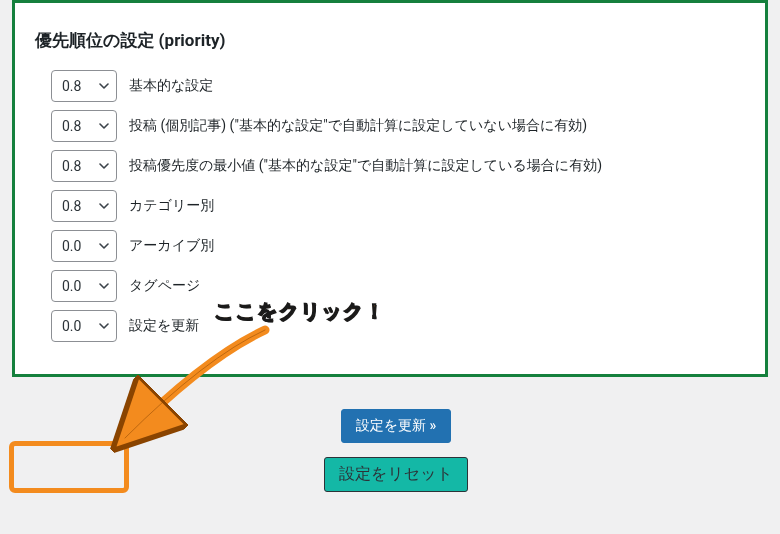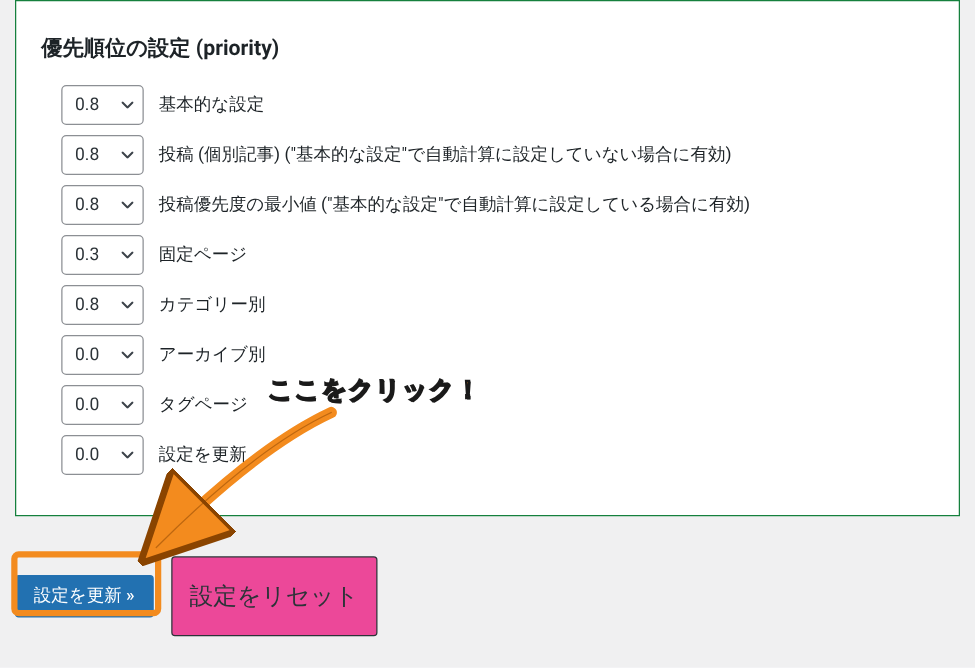--- a/index.html
+++ b/index.html
@@ -7,21 +7,21 @@
     padding: 0;
     width: 780px;
     height: 534px;
     background: #f0f0f1;
     font-family: -apple-system, BlinkMacSystemFont, "Segoe UI", Roboto, "Hiragino Kaku Gothic ProN", "Hiragino Sans", "Yu Gothic", Meiryo, sans-serif;
     color: #1d2327;
     overflow: hidden;
   }
   .panel {
     background: #fff;
-    border: 1px solid #15803d;
+    border: 3px solid #15803d;
     margin: 0 12px 28px 12px;
     padding: 14px 36px 24px 20px;
     box-sizing: border-box;
   }
   .panel-title {
     font-size: 17px;
     font-weight: 700;
     margin: 12px 0 18px 0;
   }
   .rows {
@@ -62,39 +62,40 @@
   .chev svg { display: block; }
   .row-label {
     font-size: 14px;
     color: #1d2327;
   }
   .actions {
     display: flex;
     align-items: center;
     gap: 14px;
     padding: 4px 0 0 12px;
+    flex-direction: column;
   }
   .btn-primary {
     background: #2271b1;
     color: #fff;
     border: 1px solid #2271b1;
     border-radius: 3px;
     font-size: 14px;
     padding: 7px 14px;
     cursor: pointer;
     font-family: inherit;
     font-weight: 500;
   }
   .btn-secondary {
-    background: #ec4899;
+    background: #14b8a6;
     color: #2c3338;
     border: 1px solid #2c3338;
     border-radius: 3px;
-    font-size: 19px;
-    padding: 18px 14px;
+    font-size: 16px;
+    padding: 6px 14px;
     cursor: pointer;
     font-family: inherit;
   }
   .highlight-box {
     position: absolute;
     left: 9px;
     top: 441px;
     width: 120px;
     height: 52px;
     border: 5px solid #f38b1e;
@@ -159,31 +160,20 @@
         <select class="sel"><option>0.8</option></select>
         <span class="chev">
             <svg width="10" height="6" viewBox="0 0 10 6">
               <path d="M1 1 L5 5 L9 1" fill="none" stroke="currentColor" stroke-width="1.6" stroke-linecap="round" stroke-linejoin="round"></path>
             </svg>
           </span>
       </span>
       <span class="row-label">投稿優先度の最小値 ("基本的な設定"で自動計算に設定している場合に有効)</span>
     </div>
 
-    <div class="row">
-      <span class="sel-wrap">
-        <select class="sel"><option>0.3</option></select>
-        <span class="chev">
-            <svg width="10" height="6" viewBox="0 0 10 6">
-              <path d="M1 1 L5 5 L9 1" fill="none" stroke="currentColor" stroke-width="1.6" stroke-linecap="round" stroke-linejoin="round"></path>
-            </svg>
-          </span>
-      </span>
-      <span class="row-label">固定ページ</span>
-    </div>
 
     <div class="row">
       <span class="sel-wrap">
         <select class="sel"><option>0.8</option></select>
         <span class="chev">
             <svg width="10" height="6" viewBox="0 0 10 6">
               <path d="M1 1 L5 5 L9 1" fill="none" stroke="currentColor" stroke-width="1.6" stroke-linecap="round" stroke-linejoin="round"></path>
             </svg>
           </span>
       </span>

